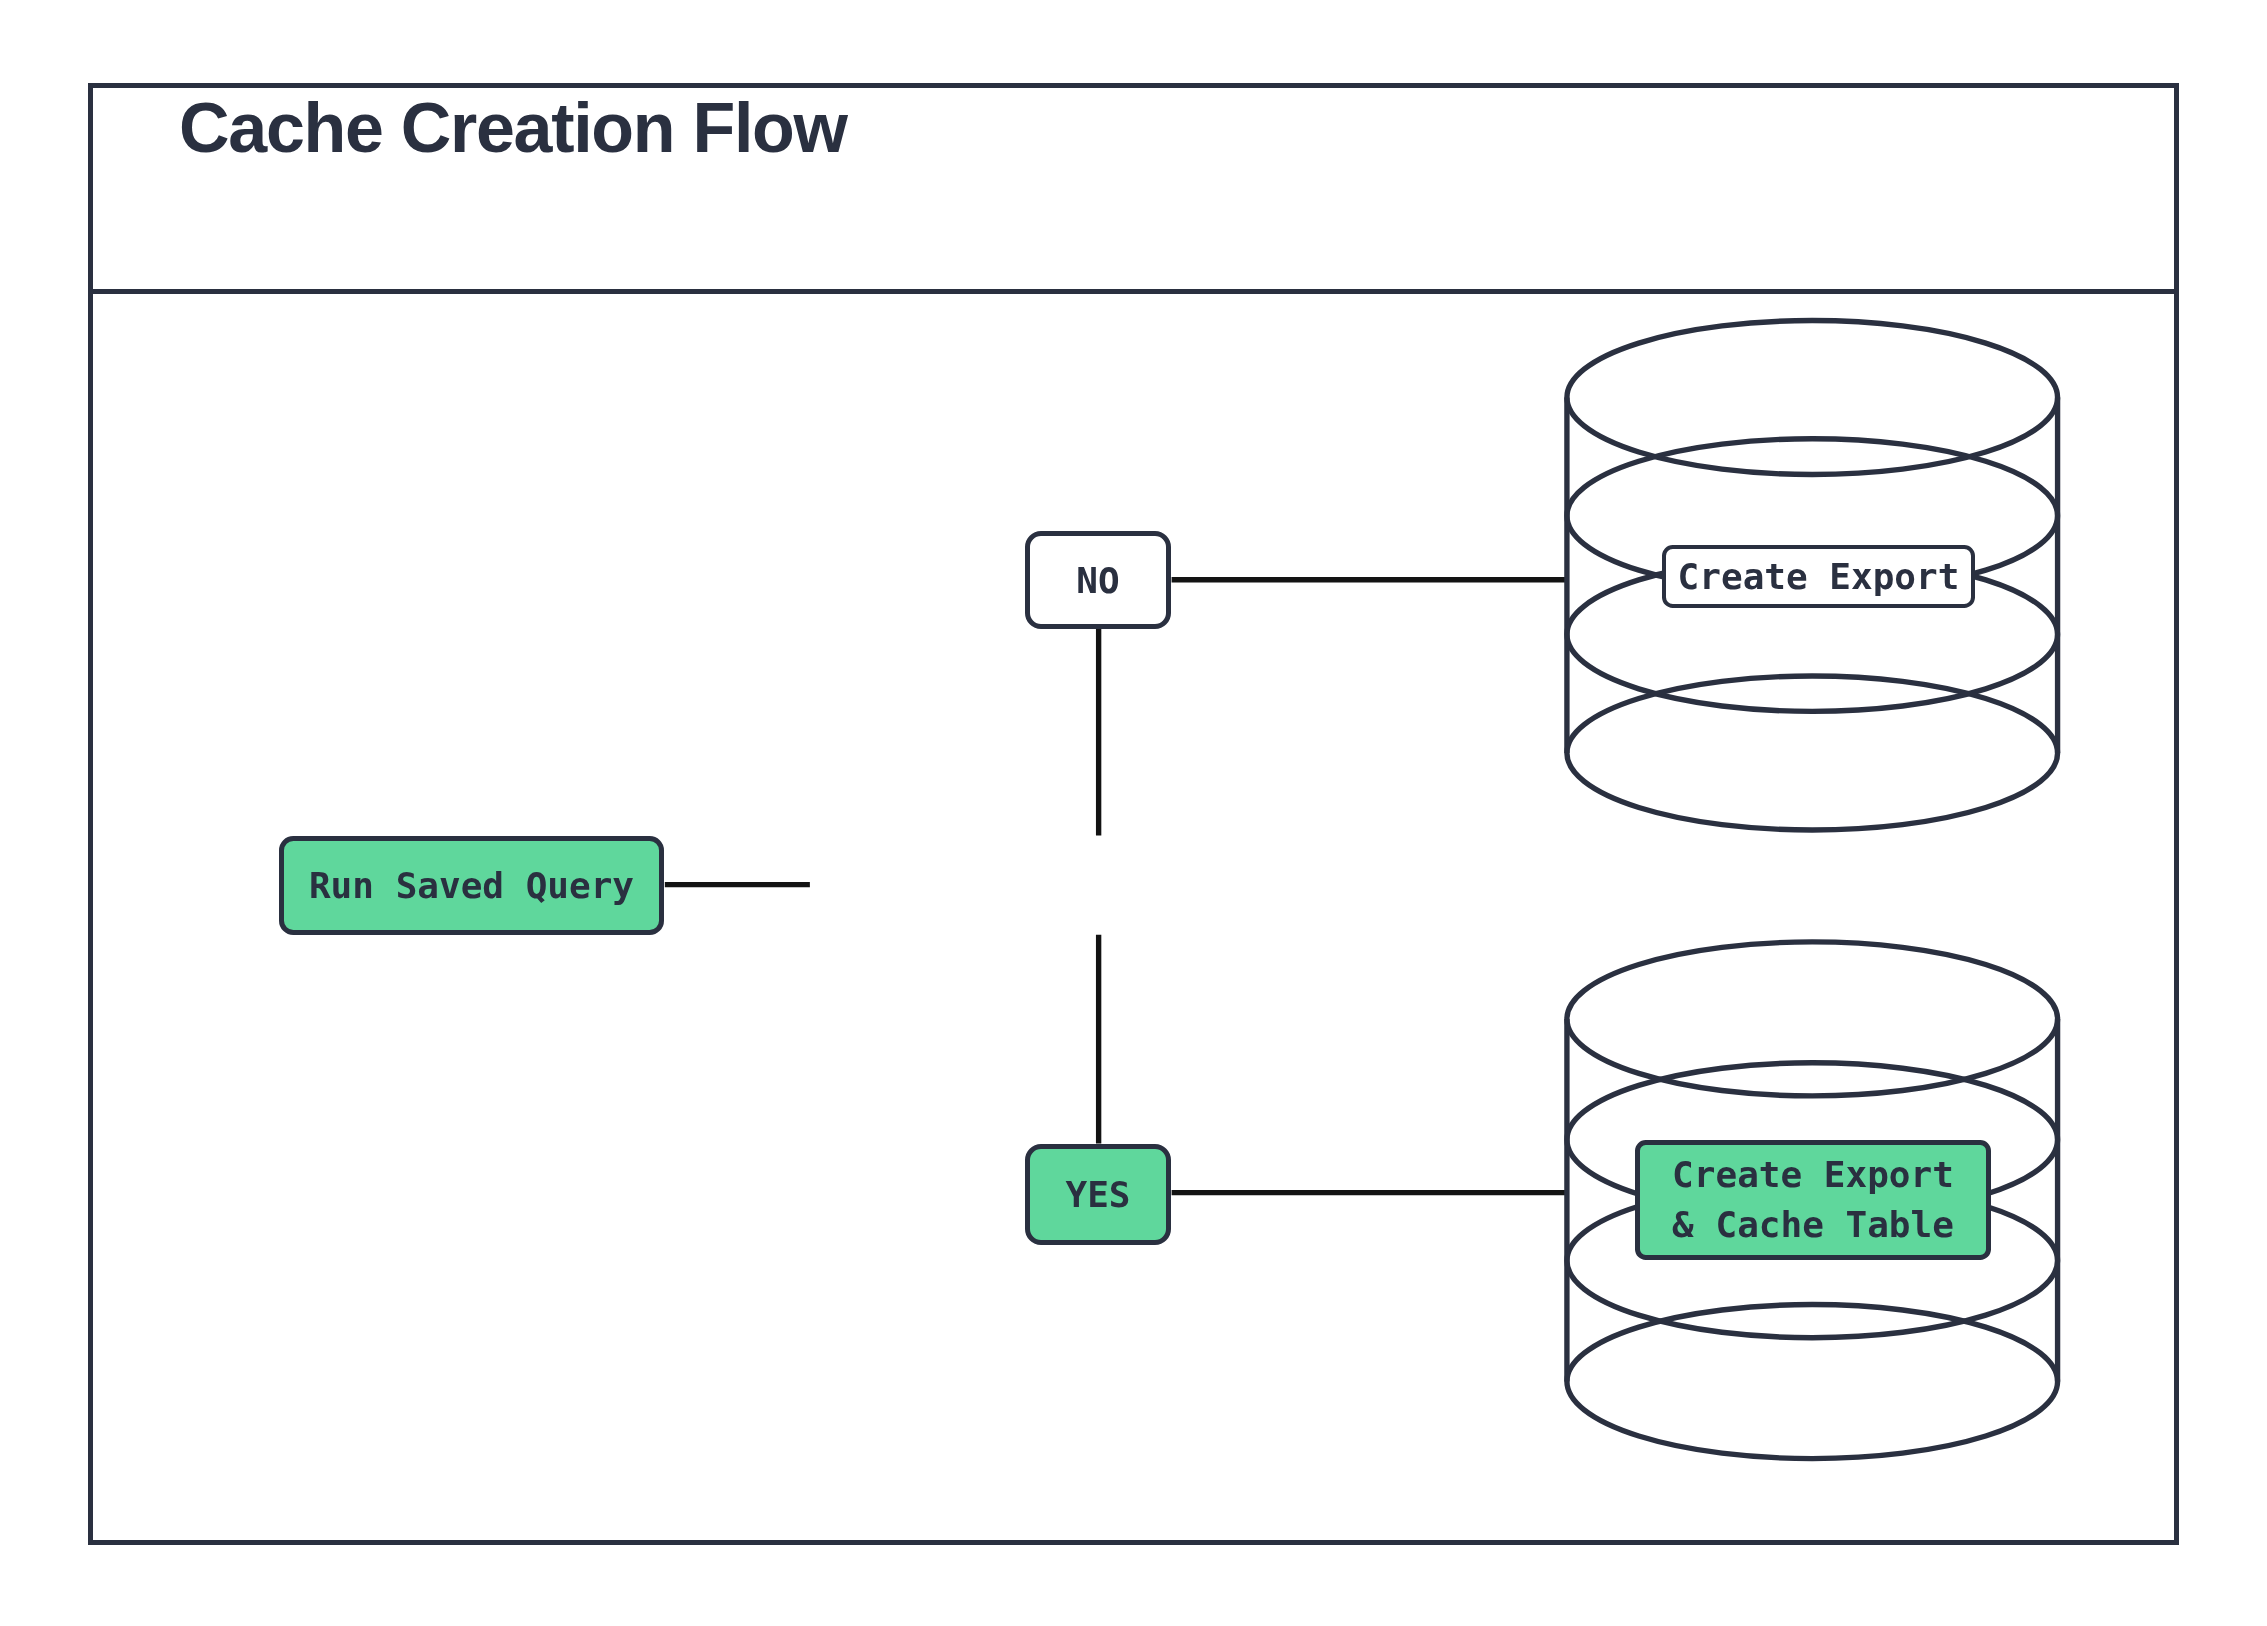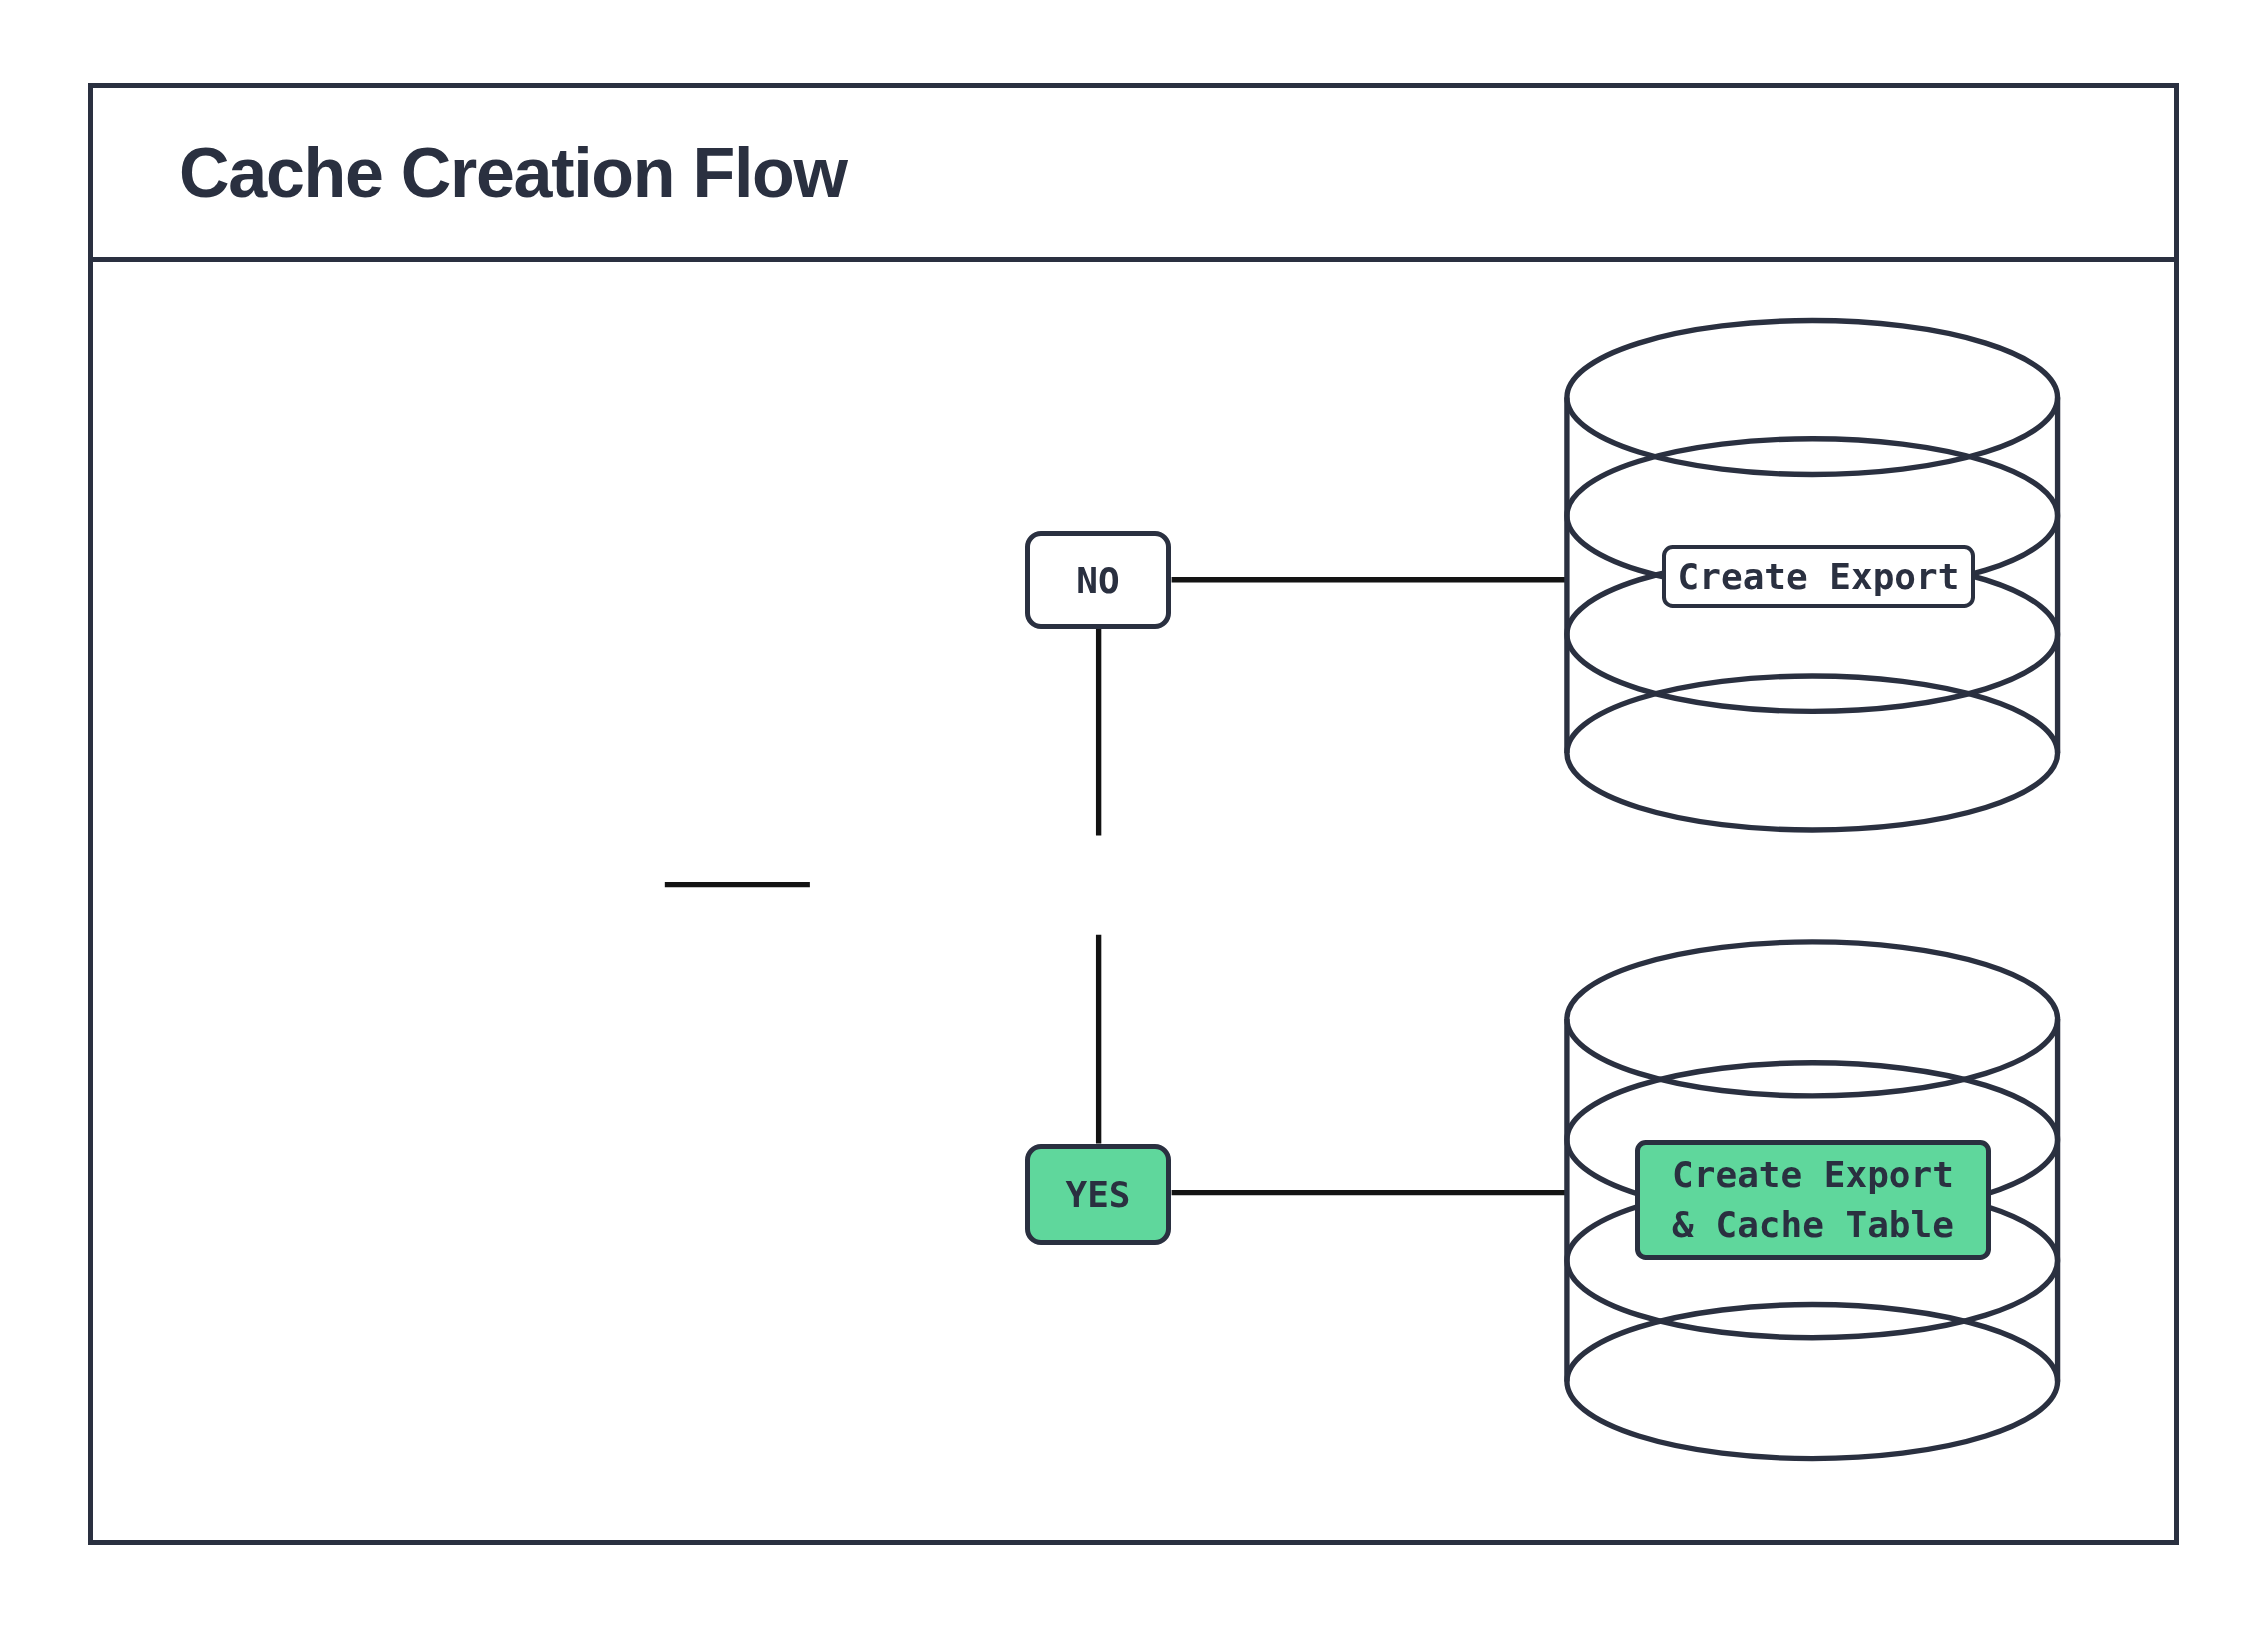--- a/index.html
+++ b/index.html
@@ -13,22 +13,22 @@
   html,body{margin:0;padding:0;background:var(--bg);}
   .page{
     position:relative;width:2268px;height:1626px;background:var(--bg);
     font-family:"DejaVu Sans Mono","Liberation Mono",monospace;overflow:hidden;
   }
   .frame{
     position:absolute;left:88px;top:83px;width:2091px;height:1462px;
     border:5.4px solid var(--ink);box-sizing:border-box;background:transparent;
   }
   .header{
-    height:174px;border-bottom:5.4px solid var(--ink);box-sizing:border-box;
-    display:flex;align-items:center;
+    height:206px;border-bottom:5.4px solid var(--ink);box-sizing:border-box;
+    display:flex;
   }
   .title{
     font-family:"Liberation Sans","DejaVu Sans",sans-serif;font-weight:700;
     font-size:70px;letter-spacing:-1.3px;color:var(--ink);margin:0 0 0 86px;
   }
   svg.overlay{position:absolute;left:0;top:0;width:2268px;height:1626px;display:block;}
   .edge{stroke:var(--line);stroke-width:6;fill:none;}
   .cyl{stroke:var(--ink);stroke-width:6;fill:none;}
   .node{
     position:absolute;box-sizing:border-box;z-index:2;
@@ -83,20 +83,23 @@
     <g>
       <line class="cyl" x1="1749.5" y1="1138" x2="1749.5" y2="1543"></line>
       <line class="cyl" x1="2297.5" y1="1138" x2="2297.5" y2="1543"></line>
       <ellipse class="cyl" cx="2023.5" cy="1138" rx="274" ry="86"></ellipse>
       <ellipse class="cyl" cx="2023.5" cy="1273" rx="274" ry="86"></ellipse>
       <ellipse class="cyl" cx="2023.5" cy="1408" rx="274" ry="86"></ellipse>
       <ellipse class="cyl" cx="2023.5" cy="1543" rx="274" ry="86"></ellipse>
     </g>
   </svg>
 
+  <div class="node node-start">
+    <span>Run Saved Query</span>
+  </div>
 
 
   <div class="node node-no">
     <span>NO</span>
   </div>
 
   <div class="node node-yes">
     <span>YES</span>
   </div>
 

